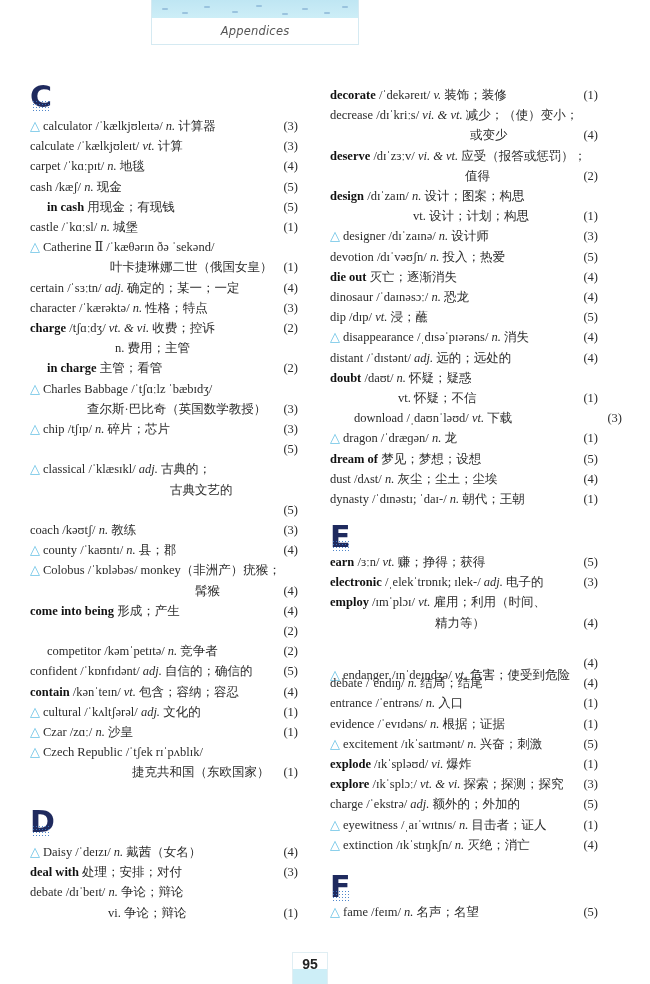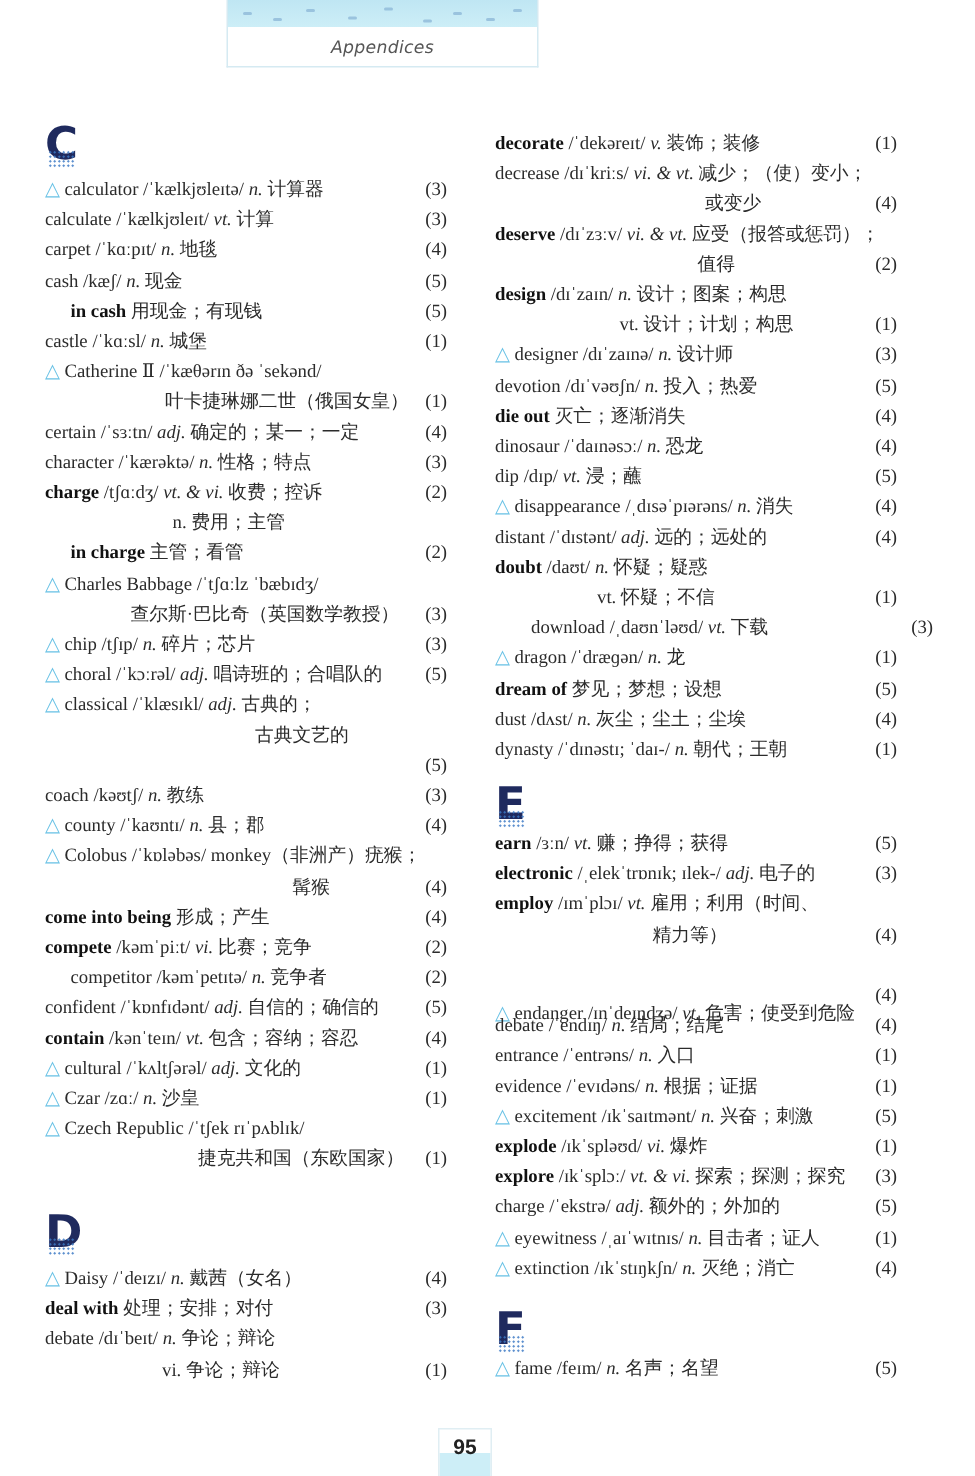--- a/index.html
+++ b/index.html
@@ -128,21 +128,20 @@
     </div>
     <div class="entry" style="top: 398.8px;">
       <span class="txt" style="left: 57px;"><span>查尔斯·巴比奇（英国数学教授）</span></span>
       <span class="num">(3)</span>
     </div>
     <div class="entry" style="top: 419px;">
       <span class="txt"><span class="tri">△</span><span class="hw">chip</span><span> /tʃɪp/ </span><span class="pos">n.</span><span> 碎片；芯片</span></span>
       <span class="num">(3)</span>
     </div>
     <div class="entry" style="top: 439.2px;">
-      <span class="txt"><span class="tri">△</span><span class="hw">choral</span><span> /ˈkɔːrəl/ </span><span class="pos">adj.</span><span> 唱诗班的；合唱队的</span></span>
       <span class="num">(5)</span>
     </div>
     <div class="entry" style="top: 459.4px;">
       <span class="txt"><span class="tri">△</span><span class="hw">classical</span><span> /ˈklæsɪkl/ </span><span class="pos">adj.</span><span> 古典的；</span></span>
     </div>
     <div class="entry" style="top: 479.6px;">
       <span class="txt" style="left: 140px;"><span>古典文艺的</span></span>
     </div>
     <div class="entry" style="top: 499.8px;">
       <span class="txt" style="left: 0px;"><span></span></span>
@@ -161,21 +160,20 @@
     </div>
     <div class="entry" style="top: 580.6px;">
       <span class="txt" style="left: 165px;"><span>髯猴</span></span>
       <span class="num">(4)</span>
     </div>
     <div class="entry" style="top: 600.8px;">
       <span class="txt"><span class="hw b">come into being</span><span> </span><span>形成；产生</span></span>
       <span class="num">(4)</span>
     </div>
     <div class="entry" style="top: 621px;">
-      <span class="txt"><span class="hw b">compete</span><span> /kəmˈpiːt/ </span><span class="pos">vi.</span><span> 比赛；竞争</span></span>
       <span class="num">(2)</span>
     </div>
     <div class="entry indent1" style="top: 641.2px;">
       <span class="txt"><span class="hw">competitor</span><span> /kəmˈpetɪtə/ </span><span class="pos">n.</span><span> 竞争者</span></span>
       <span class="num">(2)</span>
     </div>
     <div class="entry" style="top: 661.4px;">
       <span class="txt"><span class="hw">confident</span><span> /ˈkɒnfɪdənt/ </span><span class="pos">adj.</span><span> 自信的；确信的</span></span>
       <span class="num">(5)</span>
     </div>

